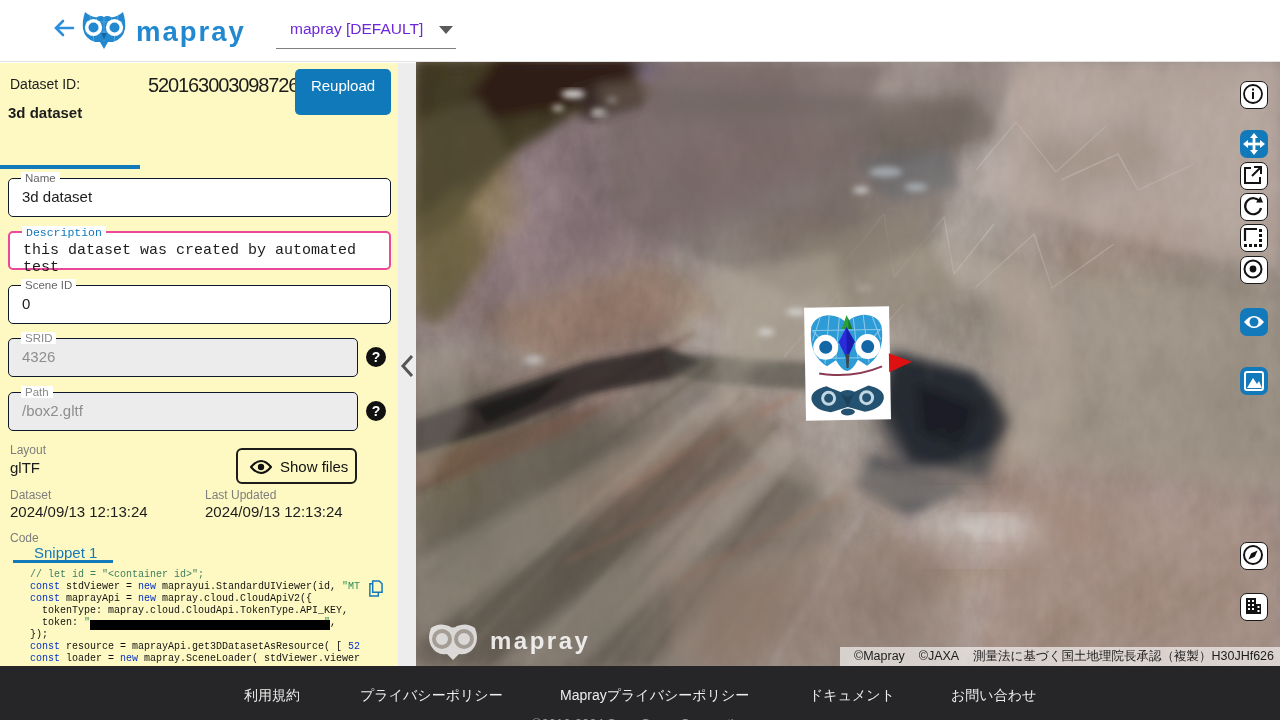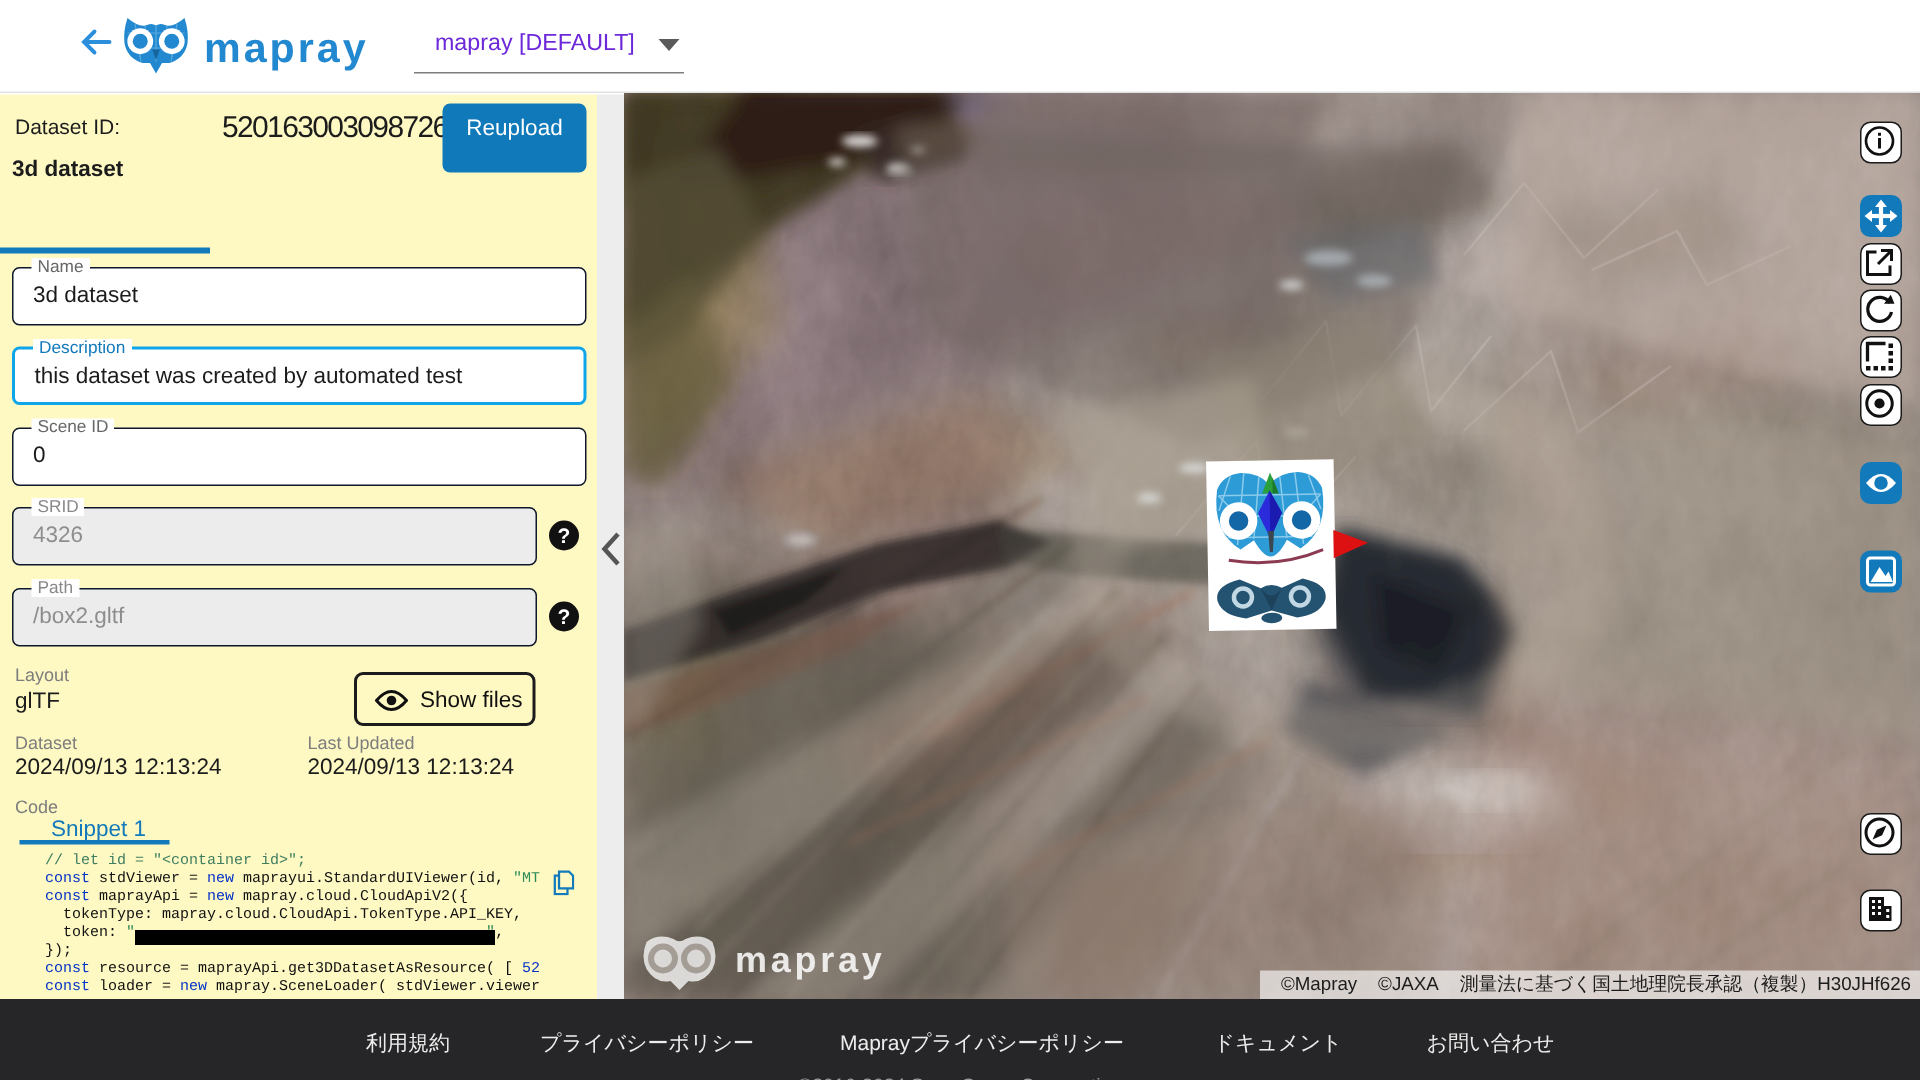--- a/index.html
+++ b/index.html
@@ -19,21 +19,21 @@
 #reupload { position:absolute; left:295px; top:6px; width:96px; height:46px; background:#0f79ba; color:#fff; font-size:15px; border-radius:5px; text-align:center; line-height:33px; }
 #dstitle { position:absolute; left:8px; top:41px; font-size:15px; font-weight:bold; color:#1c1c1c; }
 #tabs { position:absolute; left:0; top:68px; width:398px; height:39px; border-bottom:1px solid #e0e0e0; }
 .tab { position:absolute; top:0; width:141px; height:39px; text-align:center; line-height:34px; font-size:16px; }
 #tab1 { left:0; color:#1279bb; }
 #tab2 { left:141px; color:#555; }
 #tabind { position:absolute; left:0; top:102px; width:140px; height:4px; background:#1279bb; }
 .field { position:absolute; left:8px; width:383px; height:39px; border:1px solid #0f172a; border-radius:5px; background:#fff; }
 .field .flab { position:absolute; left:12px; top:-7px; background:#fff; padding:0 4px; font-size:11.5px; color:#666; }
 .field .fval { position:absolute; left:13px; top:9px; font-size:15px; color:#1c1c1c; }
-#f-desc { border:2px solid #0ea5e9; }
+#f-desc { border:2px solid #ec4899;font-family:Liberation Mono, monospace; }
 #f-desc .flab { color:#1279bb; }
 .dis { background:#ececec; width:350px; }
 .dis .flab { background:#fff; color:#888; }
 .dis .fval { color:#8e8e8e; }
 .help { position:absolute; width:20px; height:20px; border-radius:50%; background:#111; color:#fff; font-size:14px; font-weight:bold; text-align:center; line-height:20px; left:366px; }
 #fmtlab { position:absolute; left:10px; top:380px; }
 #fmtval { position:absolute; left:10px; top:396px; font-size:15px; color:#1c1c1c; }
 #showfiles { position:absolute; left:236px; top:385px; width:121px; height:36px; border:2px solid #1c1c1c; border-radius:6px; font-size:15px; color:#111; }
 #showfiles span { position:absolute; left:42px; top:8px; }
 #crlab { position:absolute; left:10px; top:425px; }

